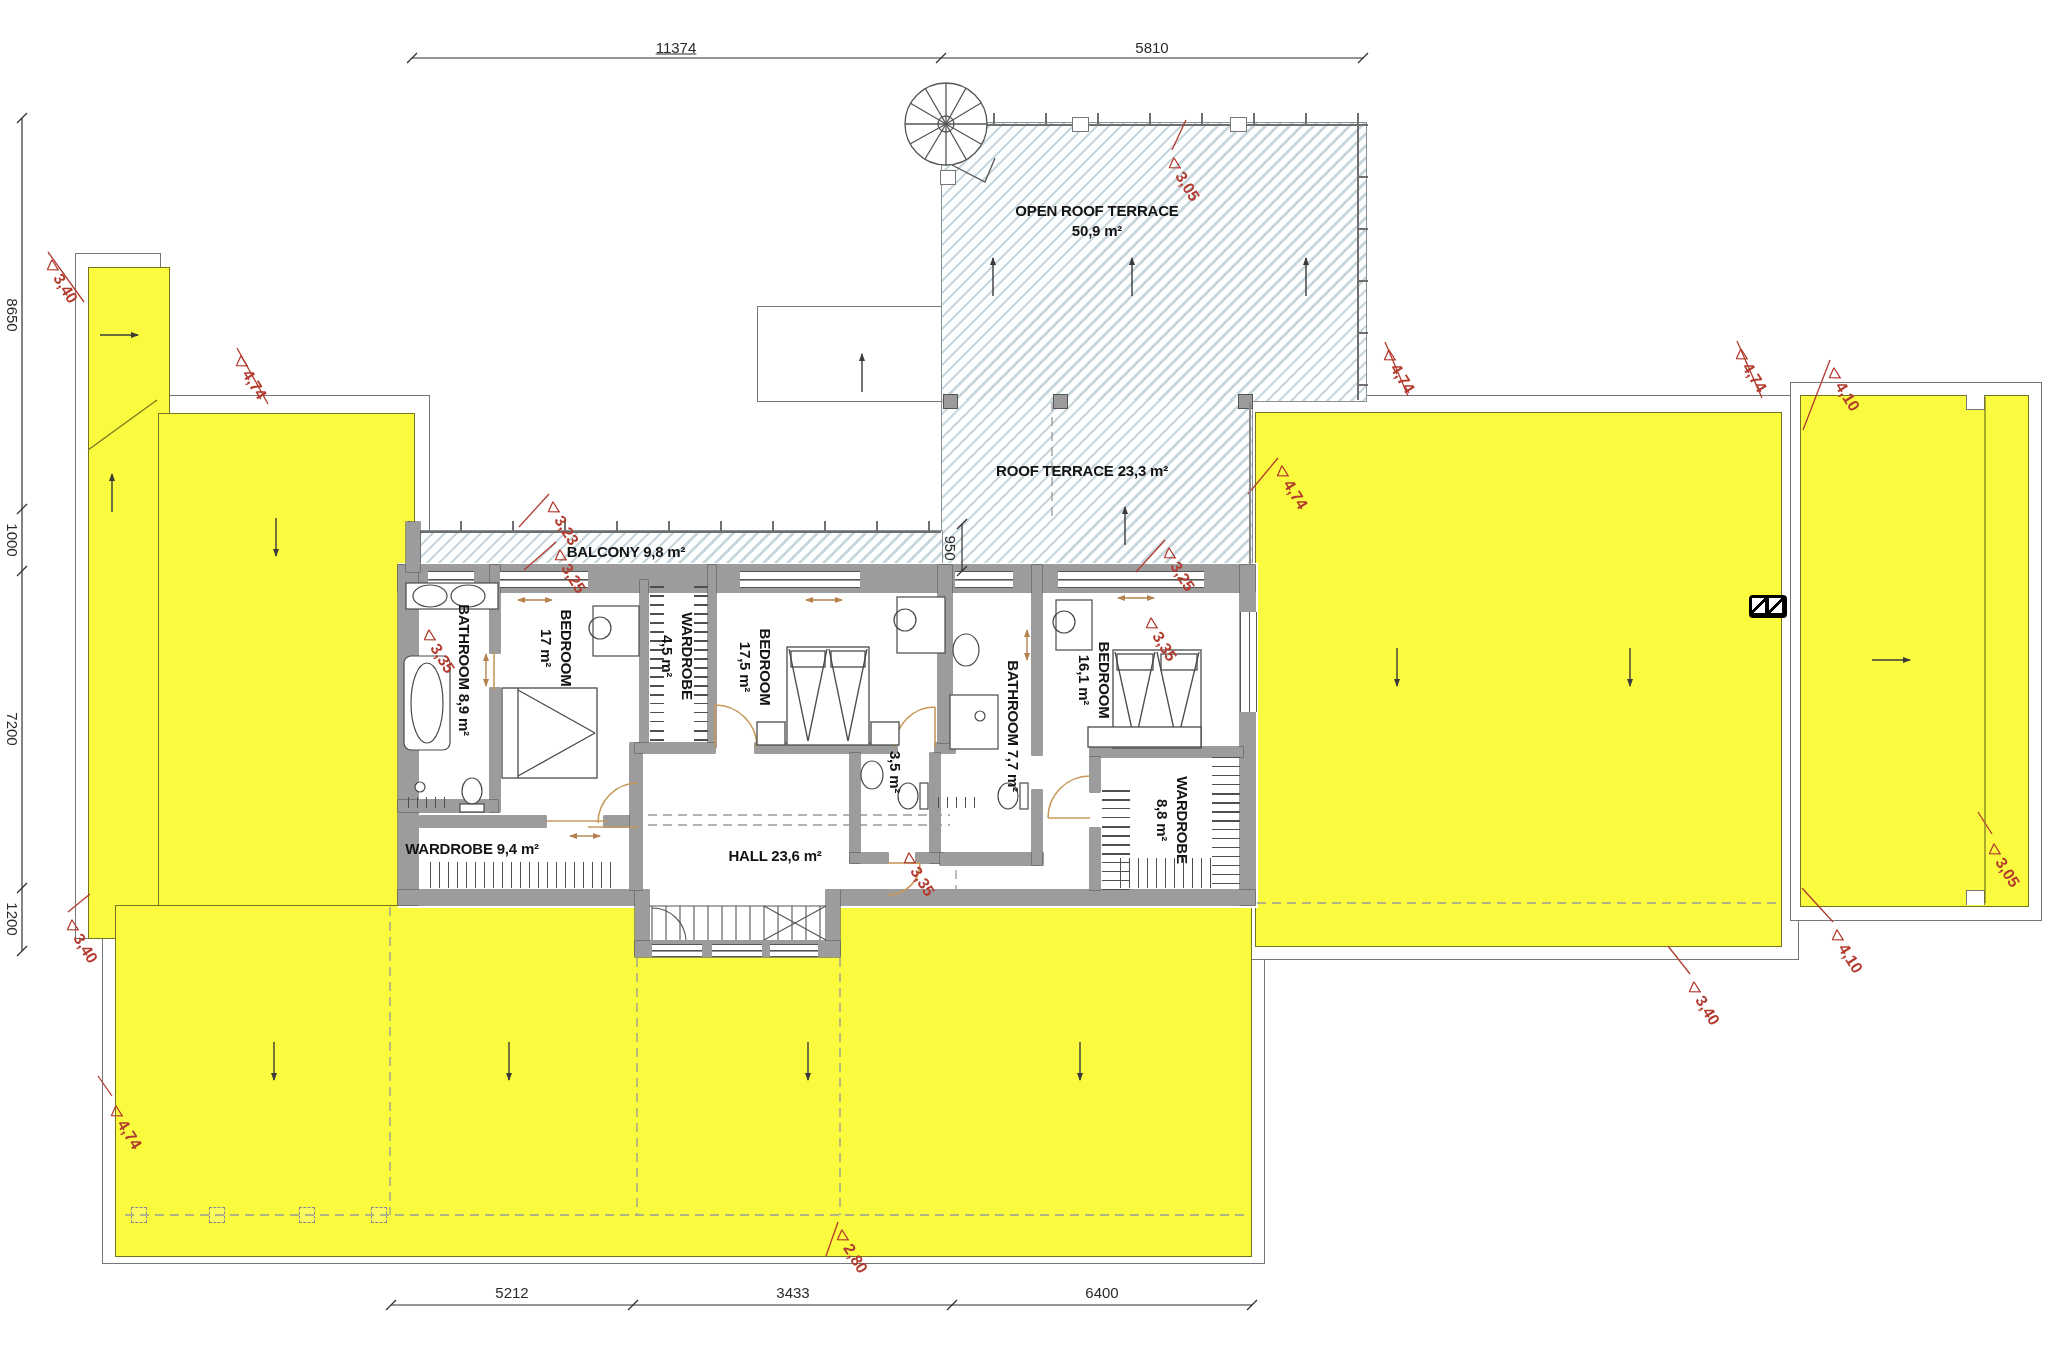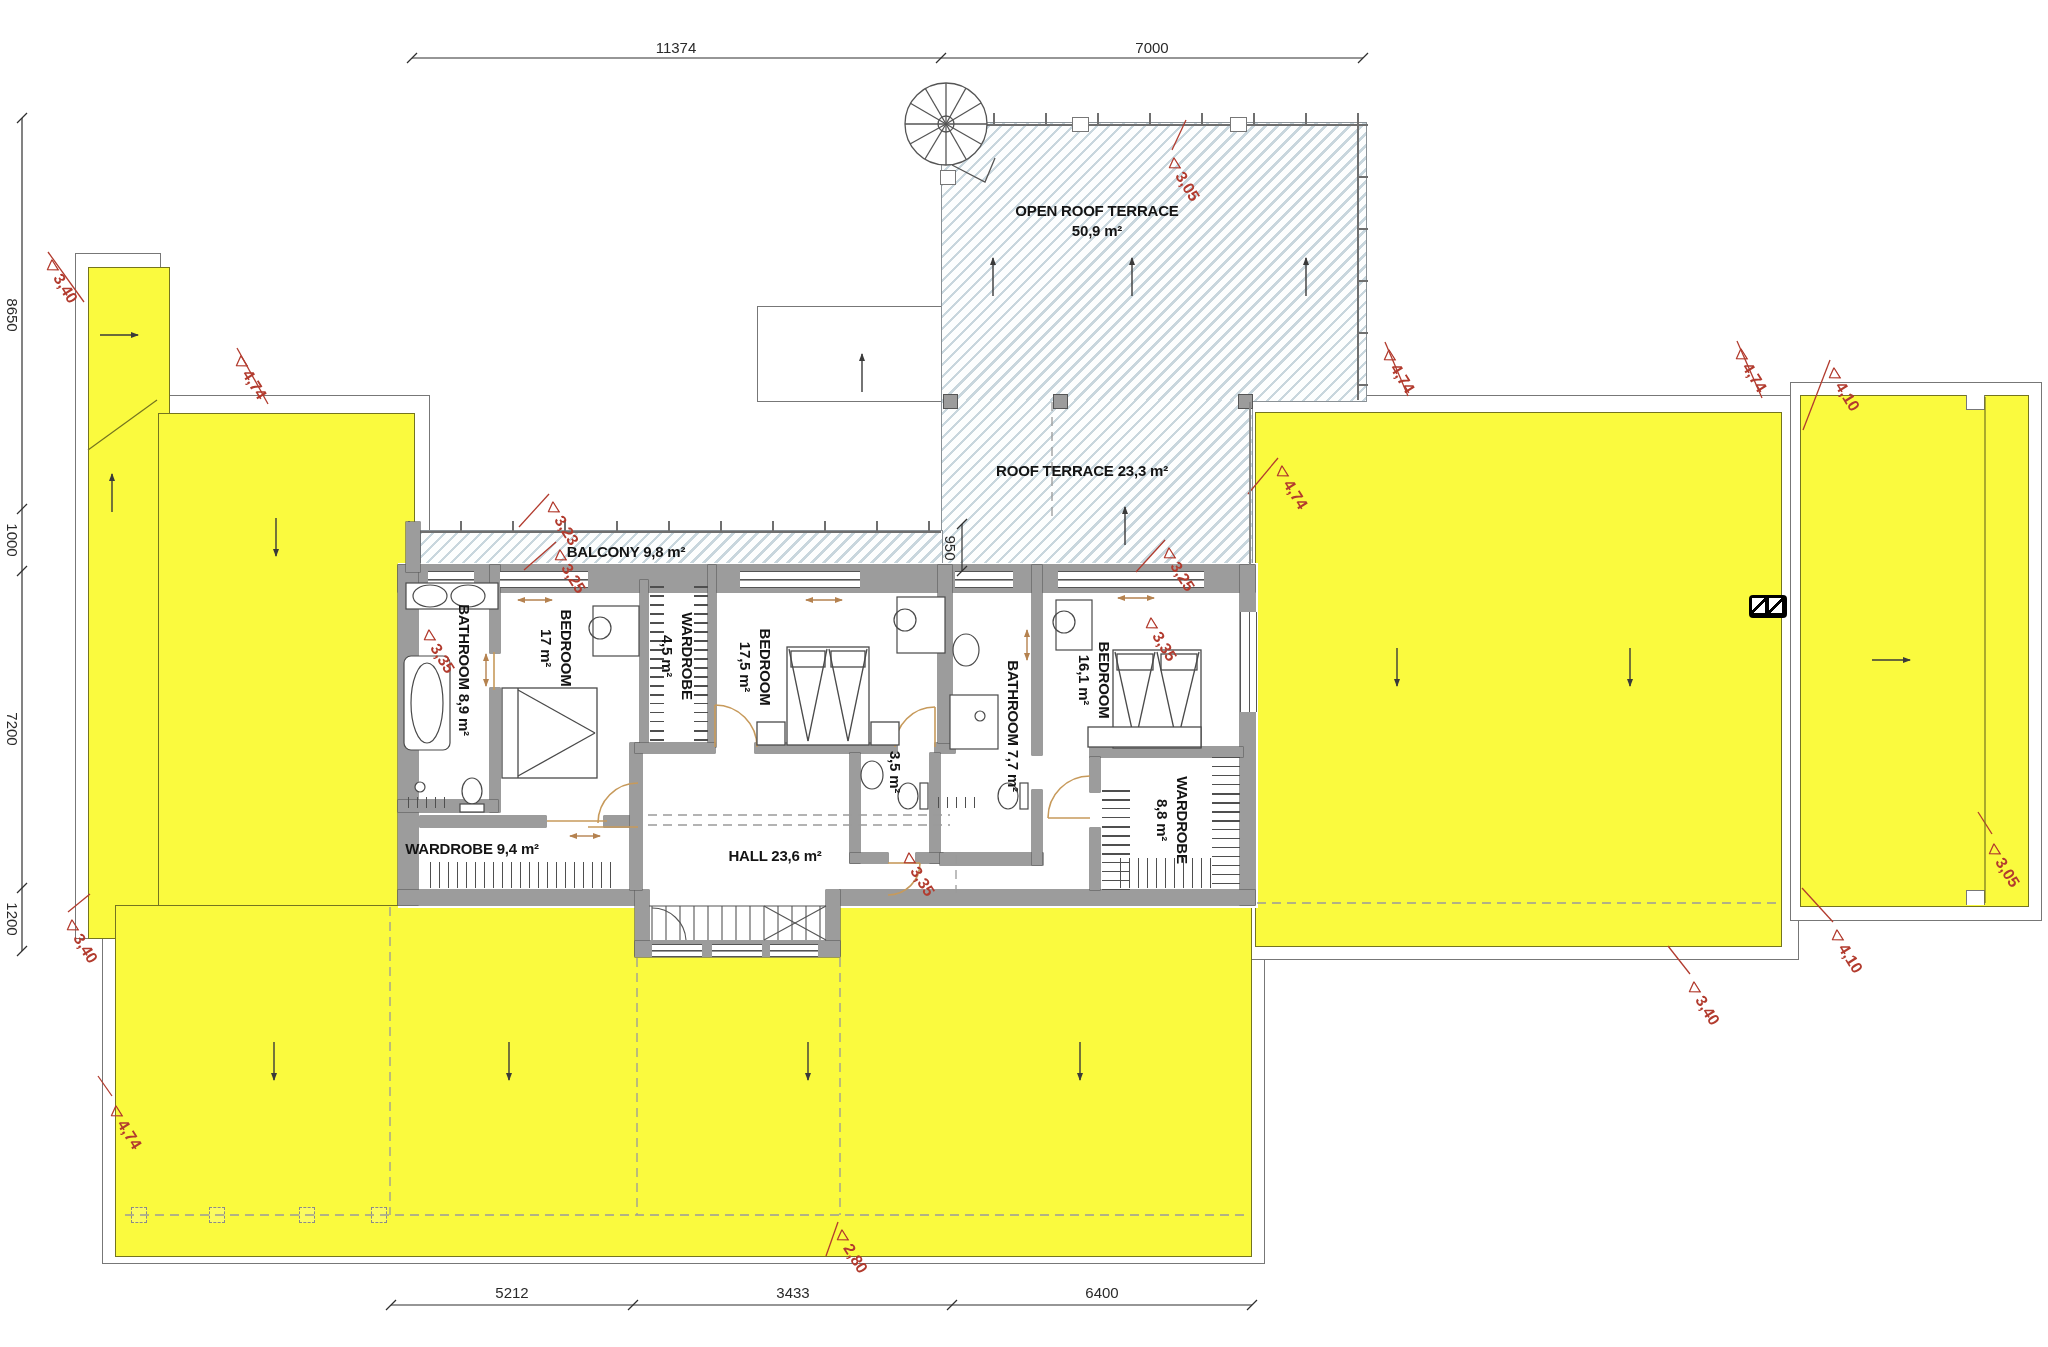--- a/index.html
+++ b/index.html
@@ -373,22 +373,22 @@
     <div>WARDROBE</div>
       <div>8,8 m²</div>
   </div>
   <div class="rlbl" style="left:472px;top:849px;">
       <div>WARDROBE 9,4 m²</div>
     </div>
   <div class="rlbl" style="left:775px;top:856px;">
       <div>HALL  23,6 m²</div>
     </div>
 
-  <div class="dim" style="left:676px;top:47px;">11374</div>
-  <div class="dim" style="left:1152px;top:47px;">7000</div>
+  <div class="dim" style="left:676px;top:47px;text-decoration:underline;">11374</div>
+  <div class="dim" style="left:1152px;top:47px;">5810</div>
   <div class="dim v" style="left:12px;top:315px;">8650</div>
   <div class="dim v" style="left:12px;top:540px;">1000</div>
   <div class="dim v" style="left:12px;top:729px;">7200</div>
   <div class="dim v" style="left:12px;top:919px;">1200</div>
   <div class="dim" style="left:512px;top:1292px;">5212</div>
   <div class="dim" style="left:793px;top:1292px;">3433</div>
   <div class="dim" style="left:1102px;top:1292px;text-align:right;">6400</div>
   <div class="dim v" style="left:950px;top:548px;">950</div>
 
   <div class="lvl" style="left:48px;top:252px;">

